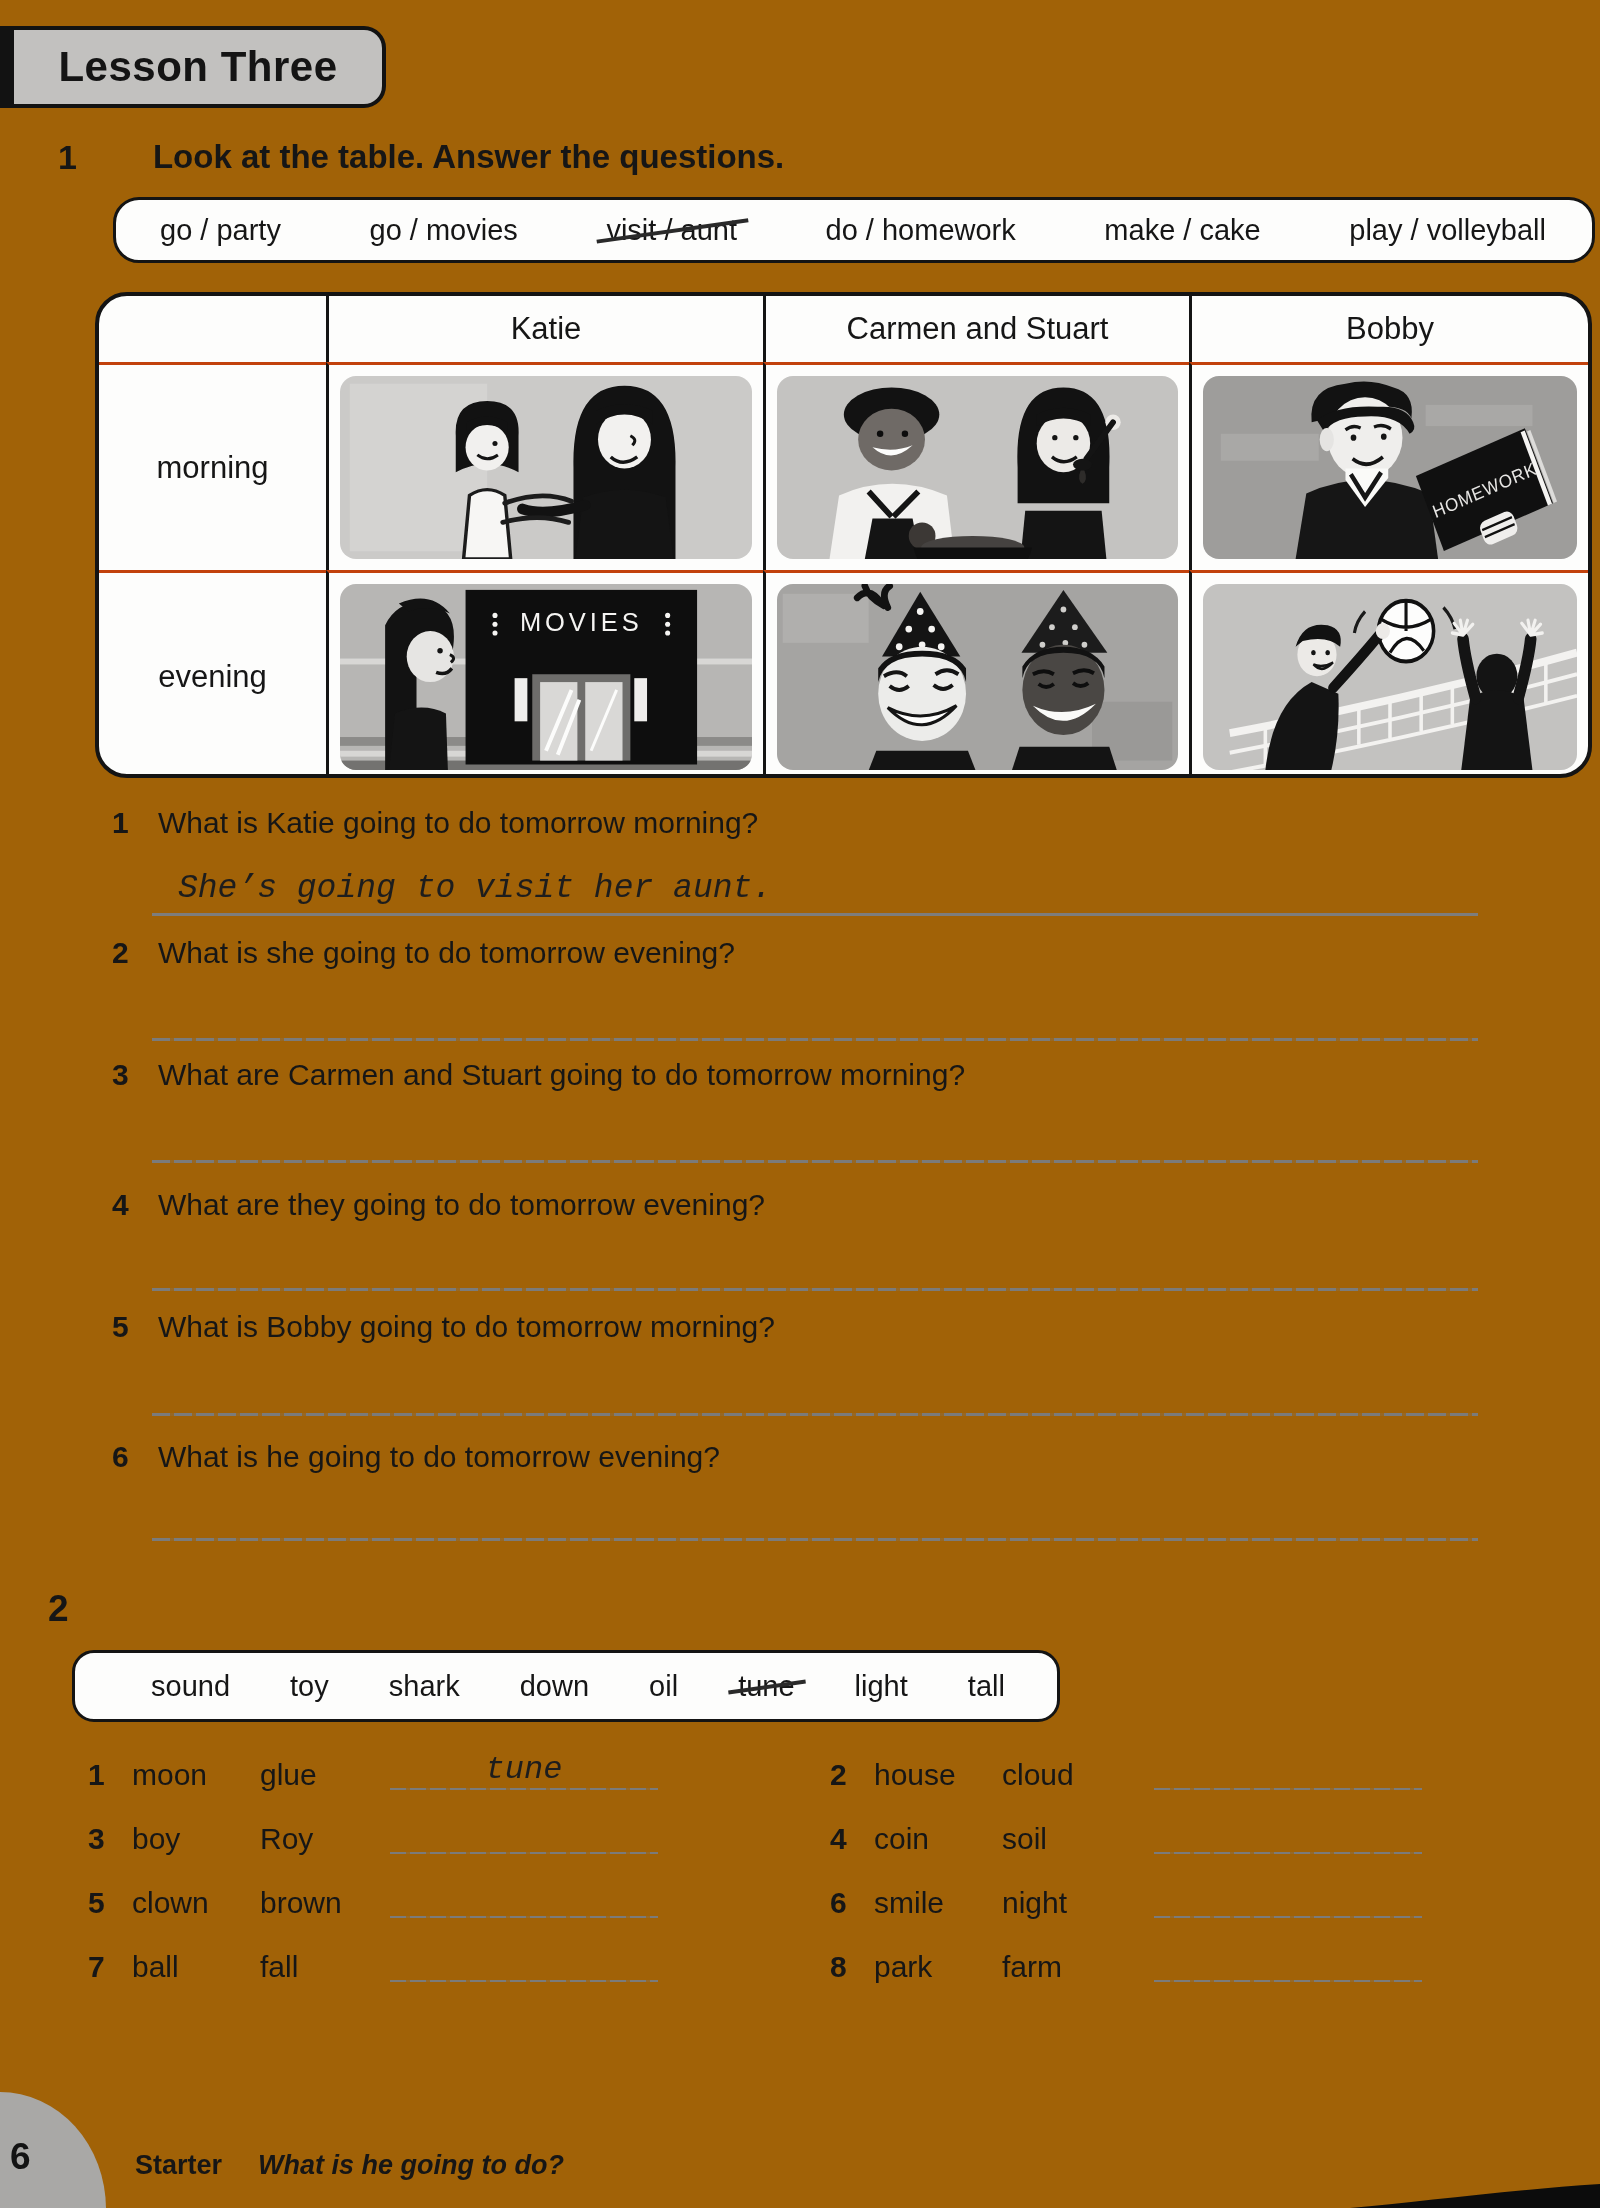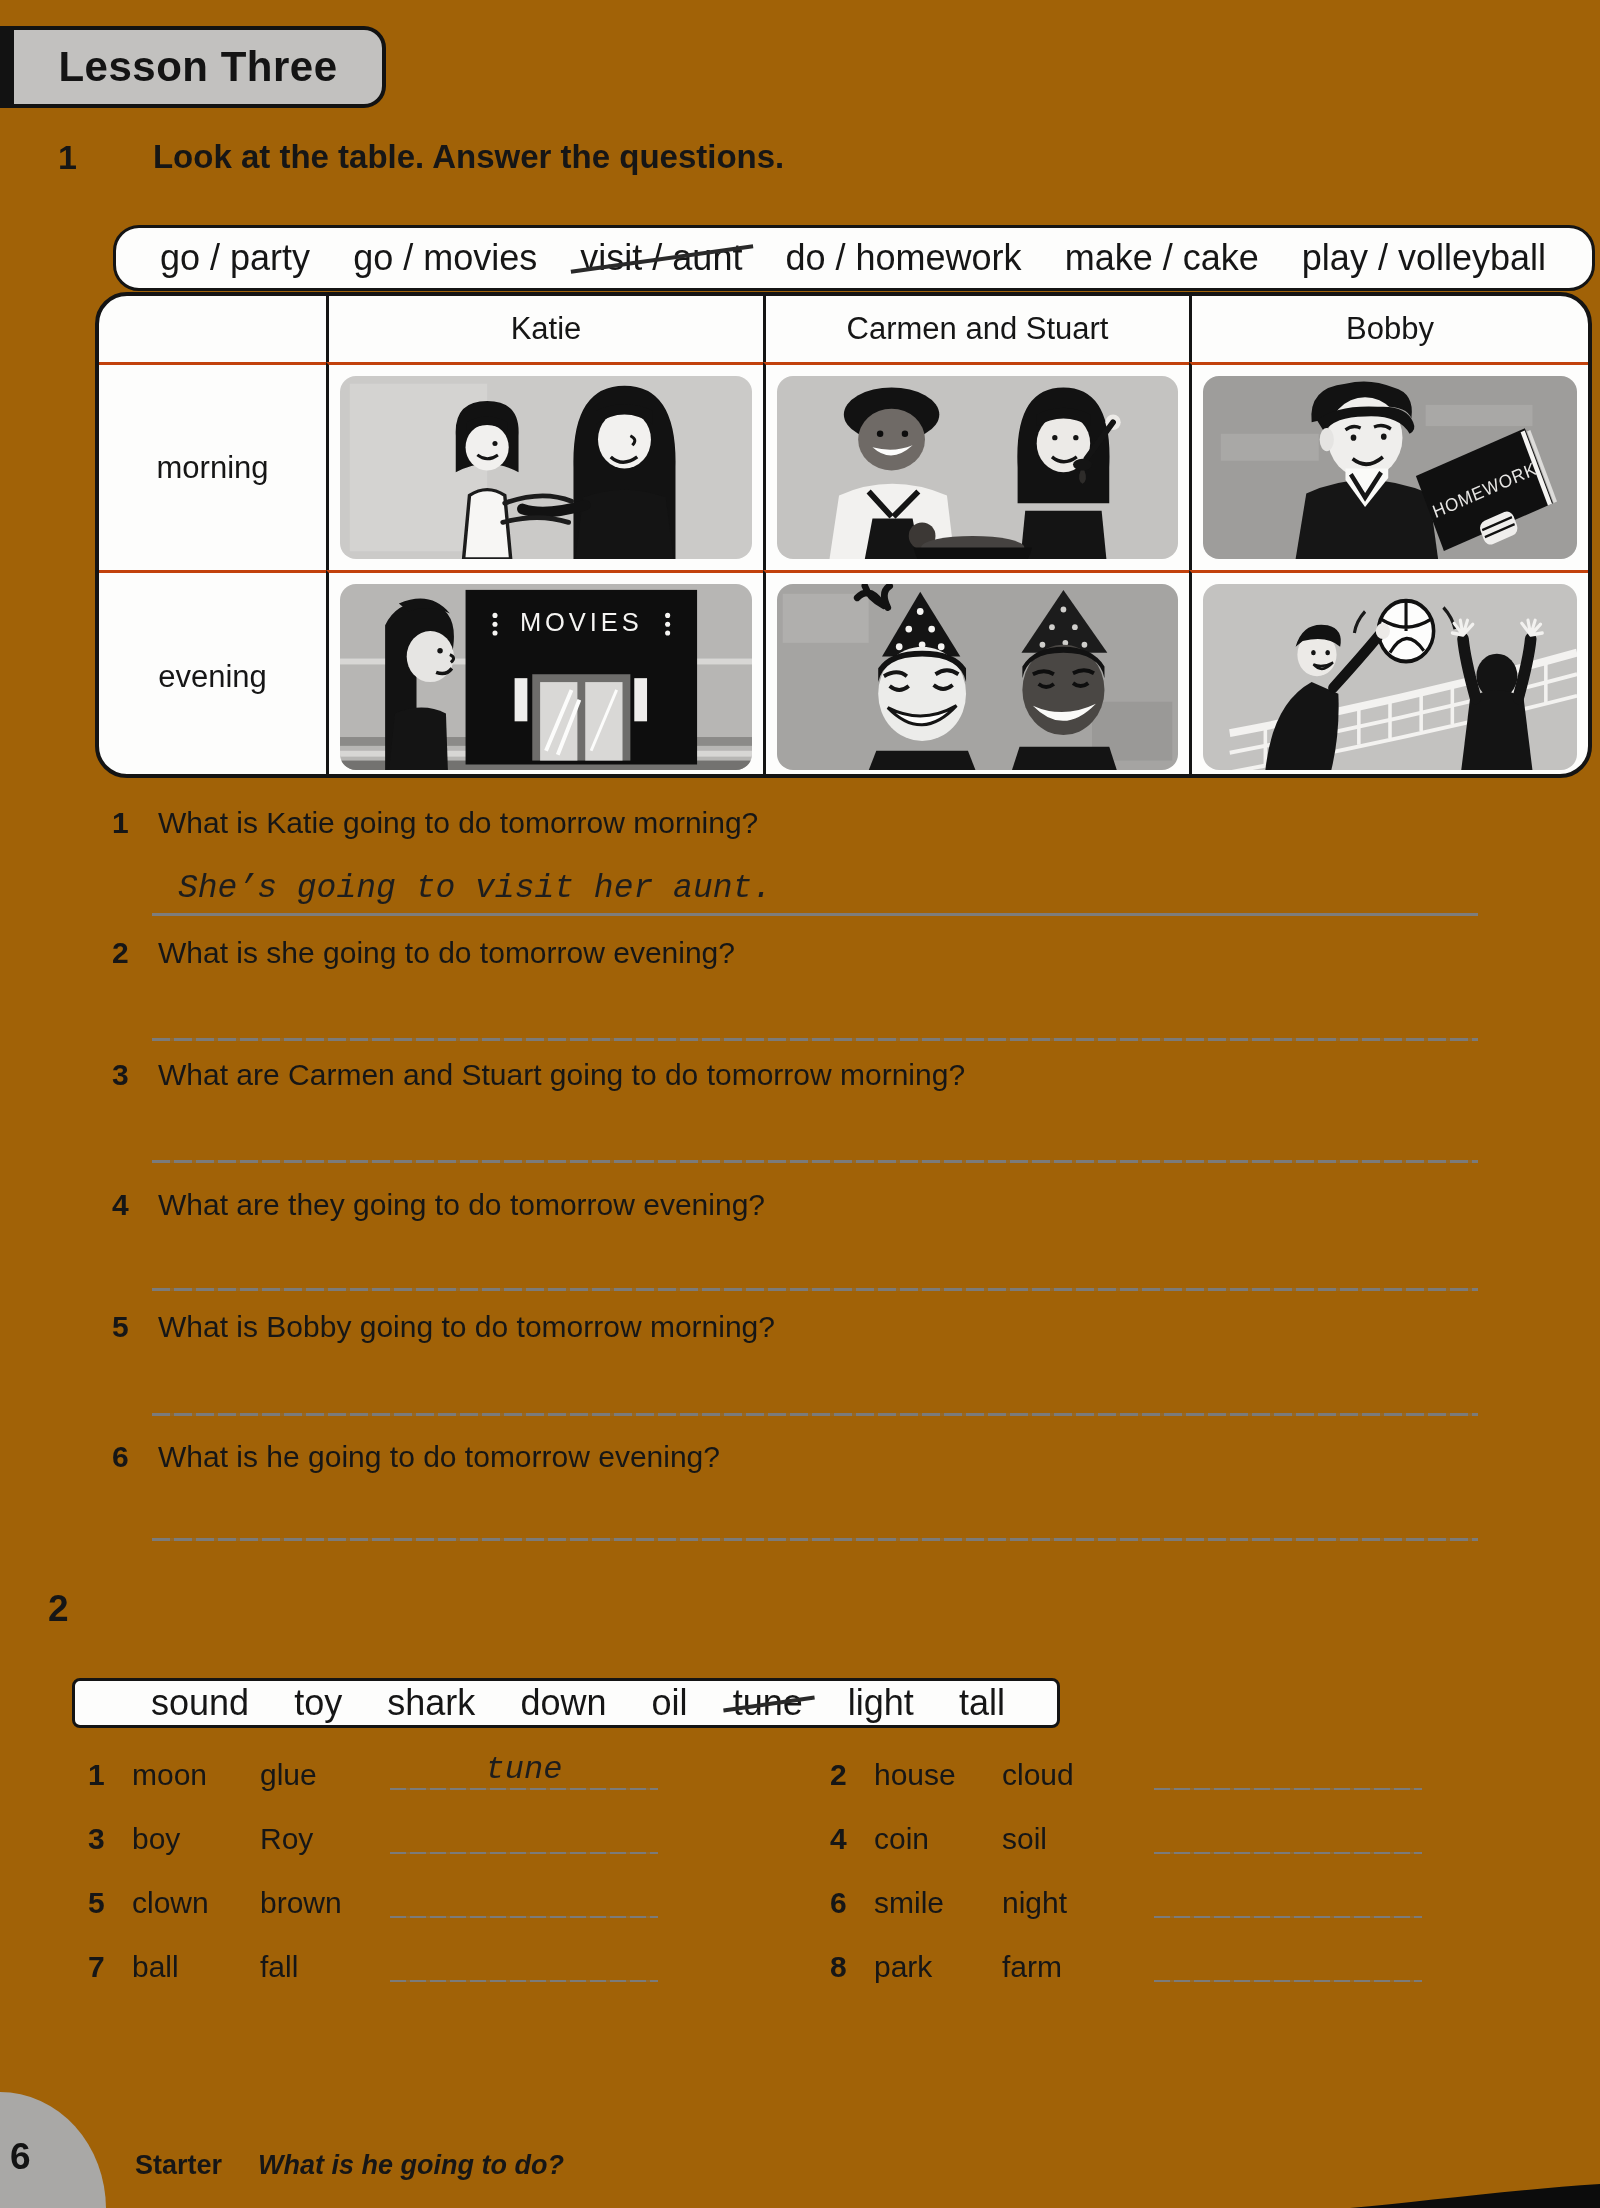--- a/index.html
+++ b/index.html
@@ -22,24 +22,24 @@
   .ex-head .title{font-size:33px;font-weight:bold;}
   .ex1-head{top:138px;left:58px;}
   .ex1-head .title{margin-left:76px;}
   .ex2-head{top:1588px;left:48px;}
   .ex2-head .num{font-size:37px;}
   .ex2-head .title{margin-left:58px;margin-top:4px;}
   
   .wordbank{
     position:absolute;border:3px solid #141414;border-radius:26px;
     display:flex;align-items:center;justify-content:space-between;
-    font-size:36px;background:#fdfdfc;margin-top:28px;
+    font-size:29px;background:#fdfdfc;
   }
   .wb1{top:197px;left:113px;width:1482px;height:66px;padding:0 46px 0 44px;box-sizing:border-box;}
-  .wb2{top:1650px;left:72px;width:988px;height:50px;padding:0 52px 0 76px;box-sizing:border-box;border-radius:8px;}
+  .wb2{top:1650px;left:72px;width:988px;height:72px;padding:0 52px 0 76px;box-sizing:border-box;border-radius:22px;}
   .strike{position:relative;}
   .strike::after{
     content:"";position:absolute;left:-10px;right:-12px;top:48%;
     border-top:4px solid #2a2a2a;transform:rotate(-8deg);
   }
   
   .grid-table{
     position:absolute;top:292px;left:95px;width:1497px;height:486px;
     border:4px solid #141414;border-radius:32px;box-sizing:border-box;
     display:grid;grid-template-columns:227px 437px 426px auto;

